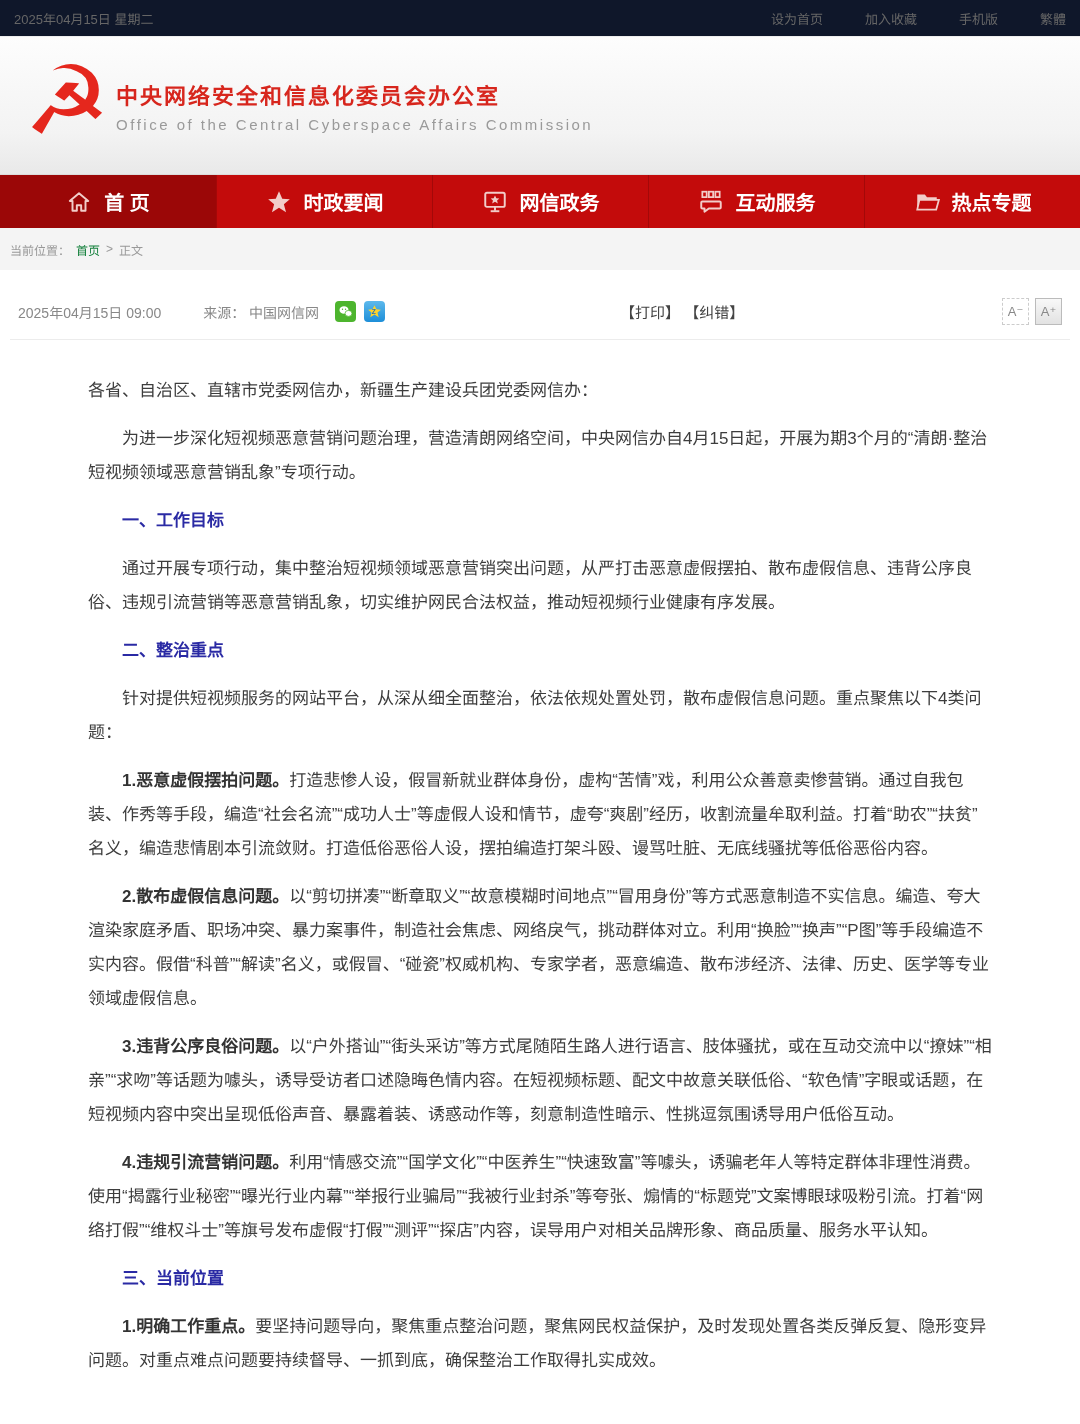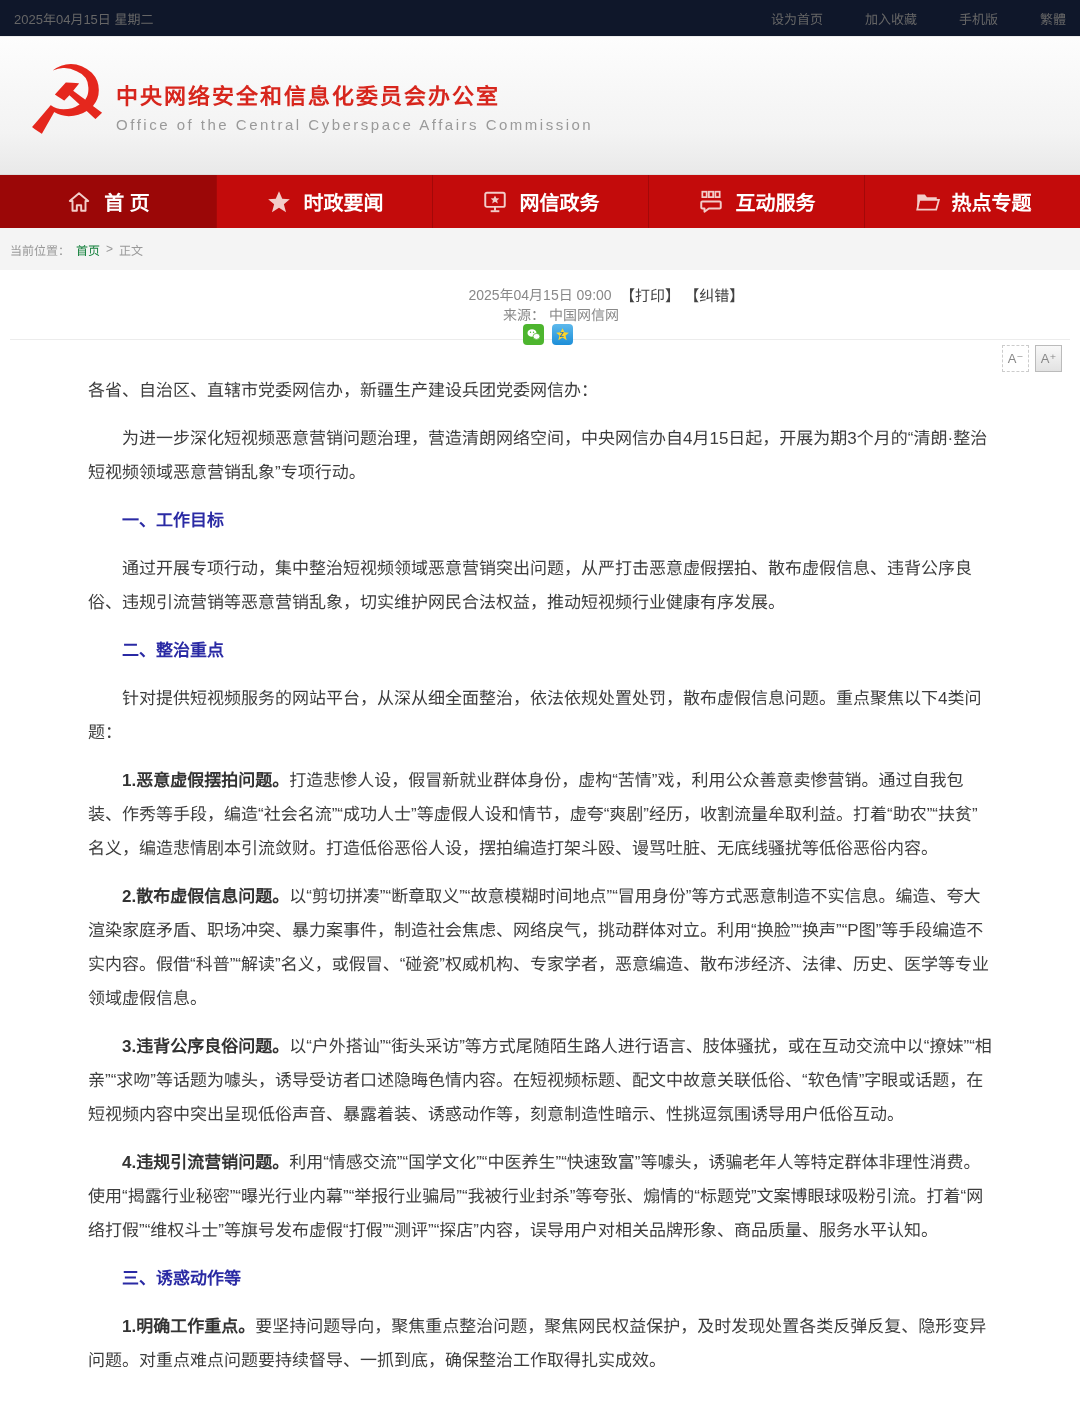--- a/index.html
+++ b/index.html
@@ -45,21 +45,21 @@
   .breadcrumb { height:42px; background:#f4f4f4; display:flex; align-items:center;
     padding:0 10px; font-size:12px; color:#999; gap:6px; }
   .breadcrumb a { color:#15803d; text-decoration:none; cursor:pointer; }
 
   
   .article { background:#fff; }
   .article-title { text-align:center; font-size:24px; font-weight:bold; color:#333;
     padding:42px 90px 0 90px; letter-spacing:0.5px; }
   .meta { position:relative; display:flex; align-items:center; height:56px;
     margin:14px 10px 0 10px; padding:0 8px; border-bottom:1px solid #ececec;
-    font-size:14px; color:#888;flex-direction:column; }
+    font-size:14px; color:#888; }
   .meta-source { margin-left:42px; }
   .share { display:flex; gap:8px; margin-left:16px; }
   .share-btn { width:21px; height:21px; border-radius:4px; display:flex;
     align-items:center; justify-content:center; cursor:pointer; }
   .print-group { position:absolute; left:610px; color:#444; font-size:15px; }
   .print-group span { cursor:pointer; }
   .font-controls { margin-left:auto; display:flex; gap:6px; }
   .font-btn { width:27px; height:27px; display:flex; align-items:center;
     justify-content:center; font-size:13px; color:#888; cursor:pointer; }
   .font-btn.small { border:1px dashed #ccc; background:#fff; }
@@ -189,18 +189,18 @@
     <p>各省、自治区、直辖市党委网信办，新疆生产建设兵团党委网信办：</p>
     <p class="p-indent">为进一步深化短视频恶意营销问题治理，营造清朗网络空间，中央网信办自4月15日起，开展为期3个月的“清朗·整治短视频领域恶意营销乱象”专项行动。</p>
     <p class="p-heading">一、工作目标</p>
     <p class="p-indent">通过开展专项行动，集中整治短视频领域恶意营销突出问题，从严打击恶意虚假摆拍、散布虚假信息、违背公序良俗、违规引流营销等恶意营销乱象，切实维护网民合法权益，推动短视频行业健康有序发展。</p>
     <p class="p-heading">二、整治重点</p>
     <p class="p-indent">针对提供短视频服务的网站平台，从深从细全面整治，依法依规处置处罚，散布虚假信息问题。重点聚焦以下4类问题：</p>
     <p class="p-item"><b>1.恶意虚假摆拍问题。</b><span>打造悲惨人设，假冒新就业群体身份，虚构“苦情”戏，利用公众善意卖惨营销。通过自我包装、作秀等手段，编造“社会名流”“成功人士”等虚假人设和情节，虚夸“爽剧”经历，收割流量牟取利益。打着“助农”“扶贫”名义，编造悲情剧本引流敛财。打造低俗恶俗人设，摆拍编造打架斗殴、谩骂吐脏、无底线骚扰等低俗恶俗内容。</span></p>
     <p class="p-item"><b>2.散布虚假信息问题。</b><span>以“剪切拼凑”“断章取义”“故意模糊时间地点”“冒用身份”等方式恶意制造不实信息。编造、夸大渲染家庭矛盾、职场冲突、暴力案事件，制造社会焦虑、网络戾气，挑动群体对立。利用“换脸”“换声”“P图”等手段编造不实内容。假借“科普”“解读”名义，或假冒、“碰瓷”权威机构、专家学者，恶意编造、散布涉经济、法律、历史、医学等专业领域虚假信息。</span></p>
     <p class="p-item"><b>3.违背公序良俗问题。</b><span>以“户外搭讪”“街头采访”等方式尾随陌生路人进行语言、肢体骚扰，或在互动交流中以“撩妹”“相亲”“求吻”等话题为噱头，诱导受访者口述隐晦色情内容。在短视频标题、配文中故意关联低俗、“软色情”字眼或话题，在短视频内容中突出呈现低俗声音、暴露着装、诱惑动作等，刻意制造性暗示、性挑逗氛围诱导用户低俗互动。</span></p>
     <p class="p-item"><b>4.违规引流营销问题。</b><span>利用“情感交流”“国学文化”“中医养生”“快速致富”等噱头，诱骗老年人等特定群体非理性消费。使用“揭露行业秘密”“曝光行业内幕”“举报行业骗局”“我被行业封杀”等夸张、煽情的“标题党”文案博眼球吸粉引流。打着“网络打假”“维权斗士”等旗号发布虚假“打假”“测评”“探店”内容，误导用户对相关品牌形象、商品质量、服务水平认知。</span></p>
-    <p class="p-heading">三、诱惑动作等</p>
+    <p class="p-heading">三、当前位置</p>
     <p class="p-item"><b>1.明确工作重点。</b><span>要坚持问题导向，聚焦重点整治问题，聚焦网民权益保护，及时发现处置各类反弹反复、隐形变异问题。对重点难点问题要持续督导、一抓到底，确保整治工作取得扎实成效。</span></p>
 
   </div>
 
 </div>
 
 </body></html>

